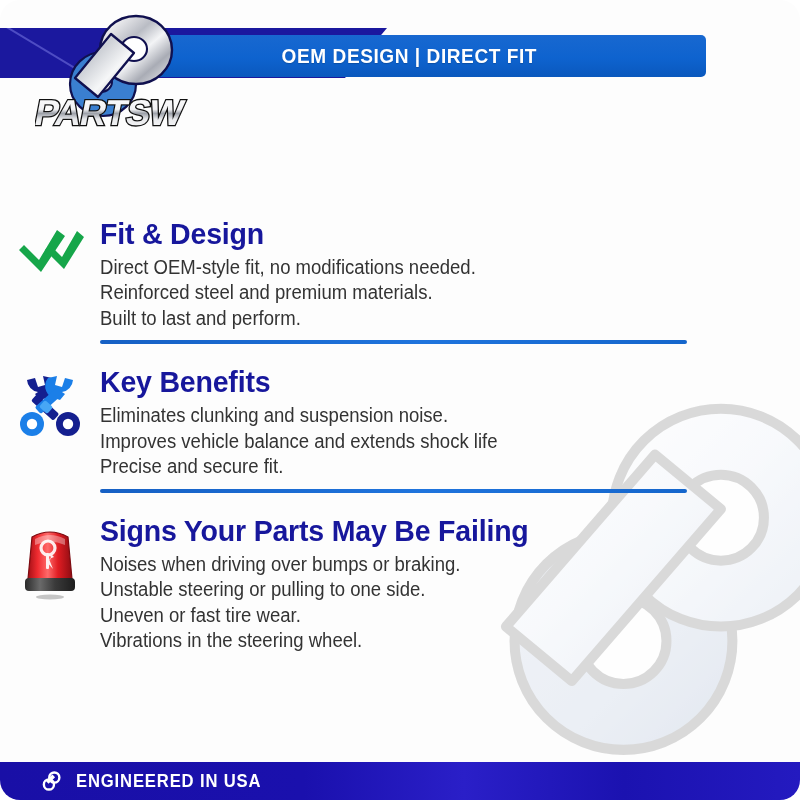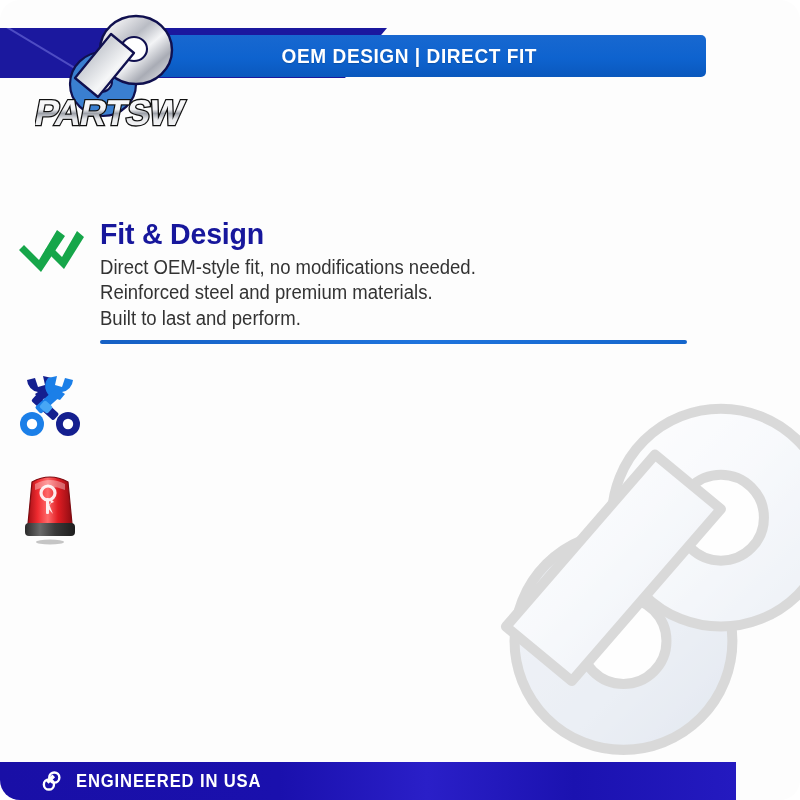--- a/index.html
+++ b/index.html
@@ -79,21 +79,21 @@
   
   #sec-fit{padding-top:68px;}
   #sec-fit .sec-title{font-size:30px;}
   #sec-key{padding-top:22px;}
   #sec-key .sec-title{font-size:30px;}
   #sec-signs{padding-top:22px;}
   #sec-signs .sec-title{font-size:30px;}
 
   
   .footer{
-    position:absolute;left:0;bottom:0;width:736px;height:38px;z-index:6;
+    position:absolute;left:0;bottom:0;width:800px;height:38px;z-index:6;
     background:linear-gradient(90deg,#190fa6 0%,#1a10ad 38%,#2a1fc8 58%,#1b12b0 78%,#241ac0 100%);
     display:flex;align-items:center;
   }
   .footer-icon{margin-left:42px;display:flex;align-items:center;}
   .footer-text{
     color:#ffffff;font-size:17.5px;font-weight:bold;letter-spacing:.9px;
     margin-left:14px;transform:scaleX(.95);transform-origin:left center;
     white-space:nowrap;
   }
 </style>
@@ -211,20 +211,27 @@
           <g fill="#1b7fe8">
             <path d="M58 8 l-8 -2 l-3 9 l-7 -2 l2 -9 l-9 2 a13 13 0 0 0 9 21 l3 1 l5 -6 l-3 -2 a13 13 0 0 0 11 -12 Z"></path>
             <rect x="48" y="22" width="30" height="9" rx="2" transform="rotate(138 48 22)"></rect>
             <circle cx="17" cy="52" r="12"></circle>
             <circle cx="17" cy="52" r="5.2" fill="#ffffff"></circle>
           </g>
 
           <rect x="30" y="28" width="11" height="9" rx="2" fill="#47a6f5" transform="rotate(42 30 28)"></rect>
         </svg>
       </div>
+      <div class="sec-body">
+        <div class="sec-title">Key Benefits</div>
+        <div class="sec-line">Eliminates clunking and suspension noise.</div>
+        <div class="sec-line">Improves vehicle balance and extends shock life</div>
+        <div class="sec-line">Precise and secure fit.</div>
+        <div class="divider"></div>
+      </div>
     </div>
 
     <div class="section" id="sec-signs">
       <div class="sec-icon">
         <svg viewBox="0 0 56 80" width="56" height="80" aria-hidden="true">
           <defs>
             <linearGradient id="lampG" x1="0" y1="0" x2="1" y2="0">
               <stop offset="0%" stop-color="#a50f15"></stop>
               <stop offset="22%" stop-color="#ef2b30"></stop>
               <stop offset="45%" stop-color="#ff6a6a"></stop>
@@ -245,20 +252,27 @@
           <g fill="#ffffff" opacity=".9">
             <circle cx="26" cy="27" r="7" fill="none" stroke="#ffffff" stroke-width="3.2"></circle>
             <path d="M28 32 L32 36 L27 38 L31 48 L24 40 L29 38 Z"></path>
             <rect x="24" y="32" width="3" height="16" rx="1"></rect>
           </g>
 
           <rect x="3" y="57" width="50" height="13" rx="4" fill="url(#baseG)"></rect>
           <ellipse cx="28" cy="76" rx="14" ry="2.6" fill="rgba(0,0,0,.22)"></ellipse>
         </svg>
       </div>
+      <div class="sec-body">
+        <div class="sec-title">Signs Your Parts May Be Failing</div>
+        <div class="sec-line">Noises when driving over bumps or braking.</div>
+        <div class="sec-line">Unstable steering or pulling to one side.</div>
+        <div class="sec-line">Uneven or fast tire wear.</div>
+        <div class="sec-line">Vibrations in the steering wheel.</div>
+      </div>
     </div>
 
   </div>
 
   <div class="footer">
     <span class="footer-icon">
       <svg viewBox="0 0 26 26" width="20" height="20" aria-hidden="true">
         <circle cx="16" cy="8.5" r="6.6" fill="none" stroke="#ffffff" stroke-width="3.1"></circle>
         <circle cx="9" cy="17.5" r="6.6" fill="none" stroke="#ffffff" stroke-width="3.1"></circle>
         <path d="M5 13 L13.5 4.5 L17 8 L8.5 16.5 Z" fill="#ffffff"></path>

